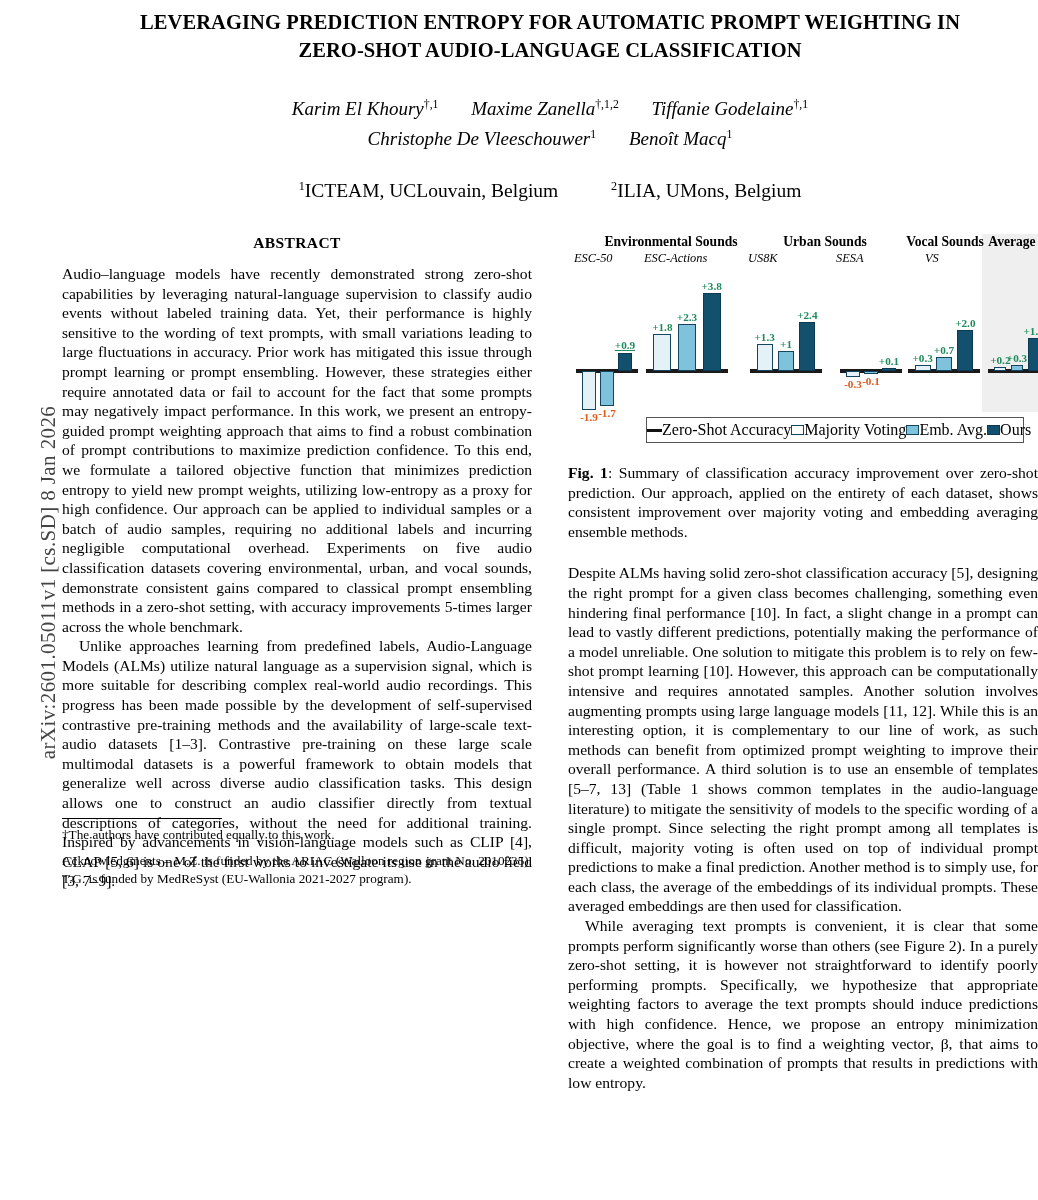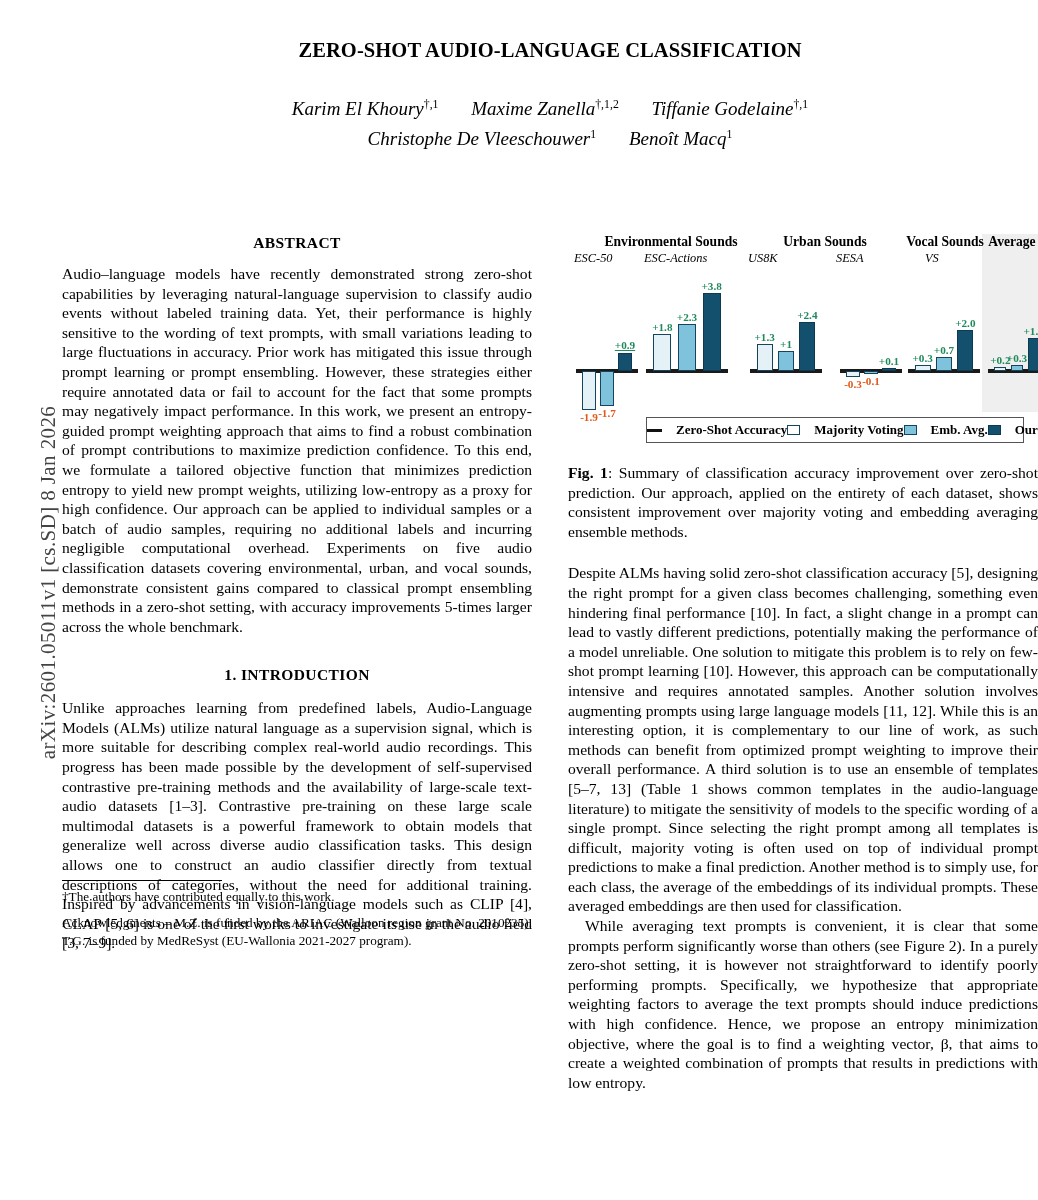--- a/index.html
+++ b/index.html
@@ -77,67 +77,70 @@
   .vlabel{position:absolute;font-weight:bold;font-size:11.2px;white-space:nowrap;text-align:center;}
   .vlabel.pos{color:#1f8a5b;}
   .vlabel.neg{color:#e2591b;}
 
   #legend{
     position:absolute;left:78px;top:183px;width:378px;height:26px;
     border:1.6px solid #555;background:#fff;
     display:flex;align-items:center;justify-content:space-around;
     box-sizing:border-box;
   }
-  .lgitem{display:flex;align-items:center;gap:14px;font-size:13px;font-weight:bold;white-space:nowrap;}
+  .lgitem{display:flex;align-items:center;gap:0;font-size:16px;font-weight:normal;white-space:nowrap;}
   .swatch{display:inline-block;box-sizing:border-box;}
   .sw-line{width:15px;height:3px;background:#111;}
   .sw-box{width:13px;height:10px;border:1.4px solid #15455e;}
   .sw-mv{background:#fff;}
   .sw-ea{background:#7fc2dc;}
   .sw-ours{background:#12506e;border-color:#0c3a52;}
 
   #figcap{margin-top:14px;font-size:15.6px;line-height:19.6px;text-align:justify;}
   #figcap b{font-weight:bold;}
 
   #right-body{margin-top:22px;}
 </style>
 </head>
 <body>
 
 <div id="arxiv-stamp">arXiv:2601.05011v1  [cs.SD]  8 Jan 2026</div>
 
 <div id="page">
 
   <div id="title">
-    <br>
+    <span>LEVERAGING PREDICTION ENTROPY FOR AUTOMATIC PROMPT WEIGHTING IN</span><br>
     <span>ZERO-SHOT AUDIO-LANGUAGE CLASSIFICATION</span>
   </div>
 
   <div id="authors">
     <span class="row">
       <span class="aname"><span>Karim El Khoury</span><sup>†,1</sup></span>
       <span class="aname"><span>Maxime Zanella</span><sup>†,1,2</sup></span>
       <span class="aname"><span>Tiffanie Godelaine</span><sup>†,1</sup></span>
     </span>
     <span class="row">
       <span class="aname"><span>Christophe De Vleeschouwer</span><sup>1</sup></span>
       <span class="aname"><span>Benoît Macq</span><sup>1</sup></span>
     </span>
   </div>
 
+  <div id="affils">
+    <span class="af"><sup>1</sup><span>ICTEAM, UCLouvain, Belgium</span></span>
+    <span class="af"><sup>2</sup><span>ILIA, UMons, Belgium</span></span>
+  </div>
 
   <div id="cols">
 
     <div class="col" id="col-left">
 
       <div class="sechead">ABSTRACT</div>
       <p class="body">Audio–language models have recently demonstrated strong zero-shot capabilities by leveraging natural-language supervision to classify audio events without labeled training data. Yet, their performance is highly sensitive to the wording of text prompts, with small variations leading to large fluctuations in accuracy. Prior work has mitigated this issue through prompt learning or prompt ensembling. However, these strategies either require annotated data or fail to account for the fact that some prompts may negatively impact performance. In this work, we present an entropy-guided prompt weighting approach that aims to find a robust combination of prompt contributions to maximize prediction confidence. To this end, we formulate a tailored objective function that minimizes prediction entropy to yield new prompt weights, utilizing low-entropy as a proxy for high confidence. Our approach can be applied to individual samples or a batch of audio samples, requiring no additional labels and incurring negligible computational overhead. Experiments on five audio classification datasets covering environmental, urban, and vocal sounds, demonstrate consistent gains compared to classical prompt ensembling methods in a zero-shot setting, with accuracy improvements 5-times larger across the whole benchmark.</p>
 
 
-      <div class="sechead" id="intro-head">1.  INTRODUCTION</div>
       <p class="body">Unlike approaches learning from predefined labels, Audio-Language Models (ALMs) utilize natural language as a supervision signal, which is more suitable for describing complex real-world audio recordings. This progress has been made possible by the development of self-supervised contrastive pre-training methods and the availability of large-scale text-audio datasets [1–3]. Contrastive pre-training on these large scale multimodal datasets is a powerful framework to obtain models that generalize well across diverse audio classification tasks. This design allows one to construct an audio classifier directly from textual descriptions of categories, without the need for additional training. Inspired by advancements in vision-language models such as CLIP [4], CLAP [5, 6] is one of the first works to investigate its use in the audio field [3, 7–9].</p>
 
       <div id="footnote">
         <div class="rule"></div>
         <div class="fn">†The authors have contributed equally to this work.</div>
         <div class="ack">Acknowledgments – M.Z. is funded by the ARIAC (Walloon region grant No. 2010235). T.G. is funded by MedReSyst (EU-Wallonia 2021-2027 program).</div>
       </div>
     </div>
 
     <div class="col" id="col-right">

